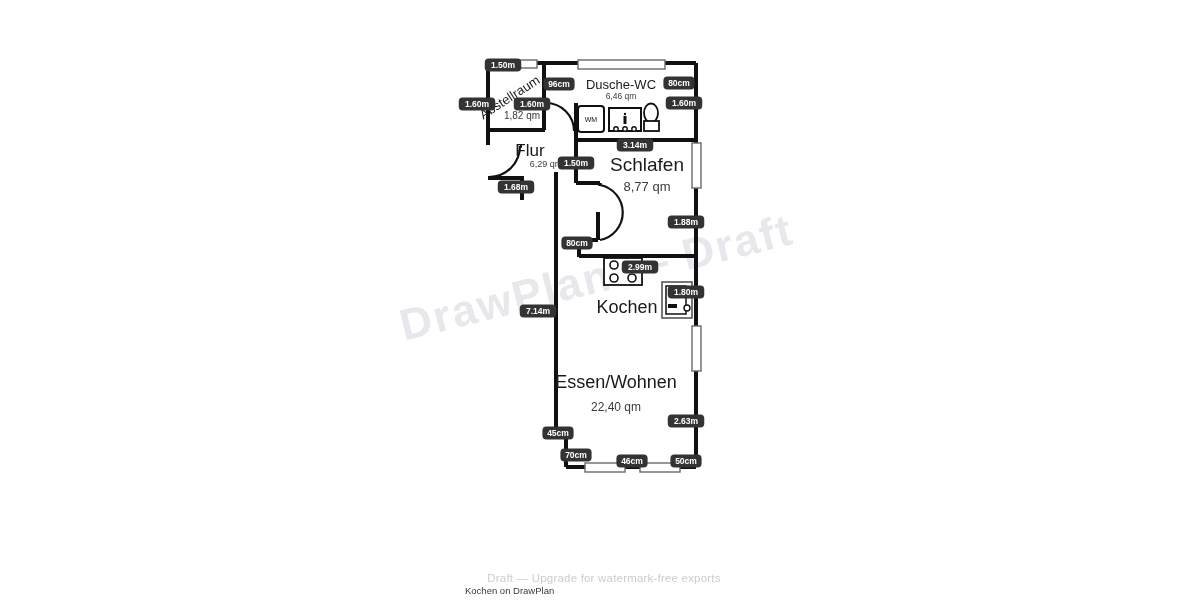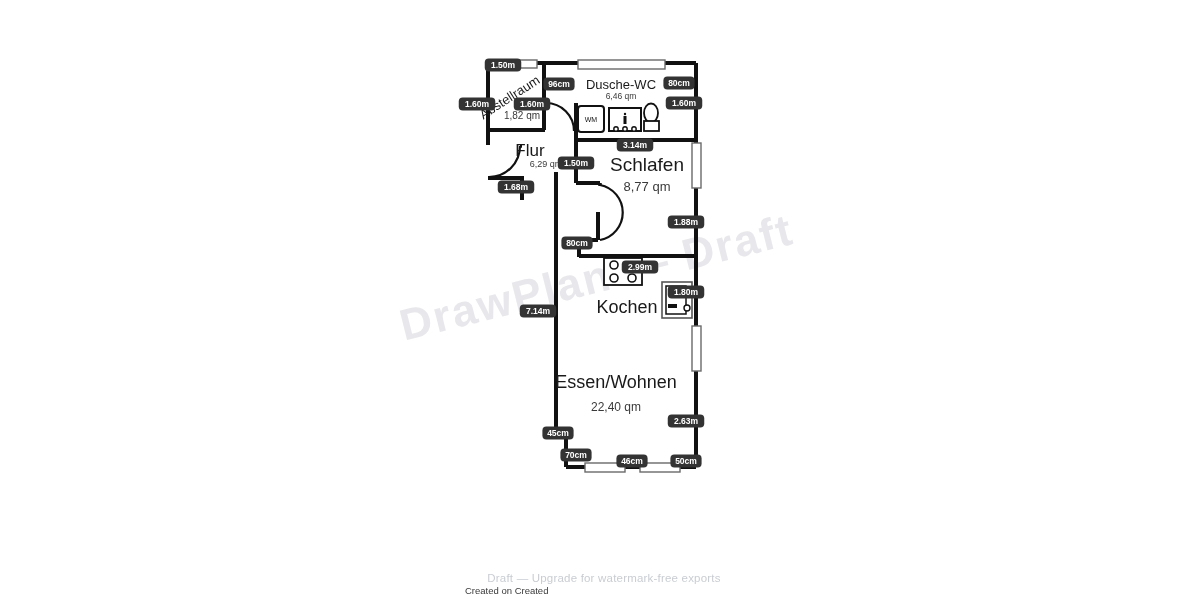--- a/index.html
+++ b/index.html
@@ -256,15 +256,15 @@
         <g>
           <rect x="670.4" y="454.5" width="31.2" height="13" rx="4" fill="#333333"></rect>
           <text x="686" y="464.2" text-anchor="middle" font-family="Liberation Sans, sans-serif" font-size="8.5" font-weight="bold" fill="#ffffff">50cm</text>
         </g>
       </g>
 
   </svg>
 
   <div class="footer-watermark">Draft — Upgrade for watermark-free exports</div>
 
-  <div class="footer-credit">Created on Created</div>
+  <div class="footer-credit">Kochen on DrawPlan</div>
 
 </div>
 
 </body></html>

